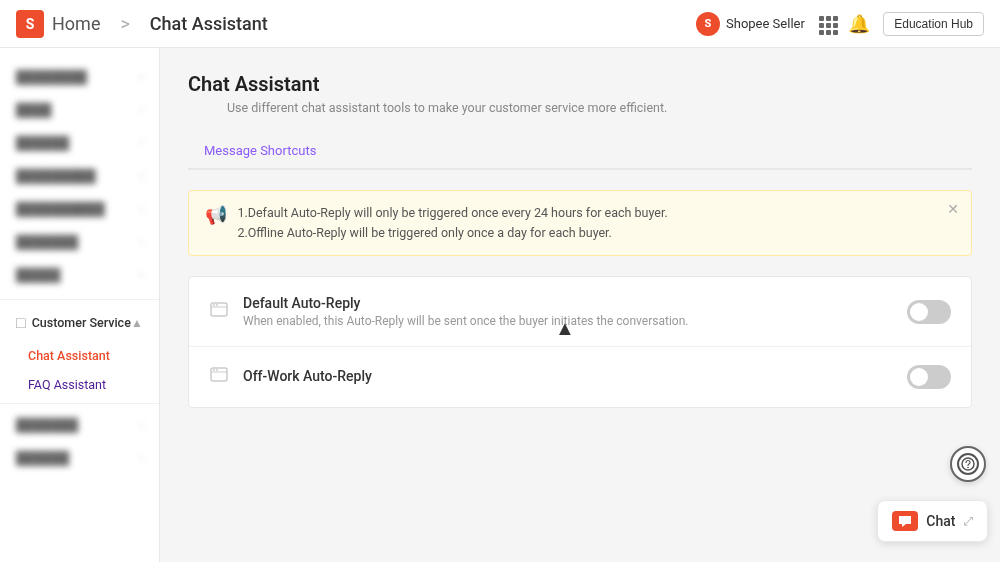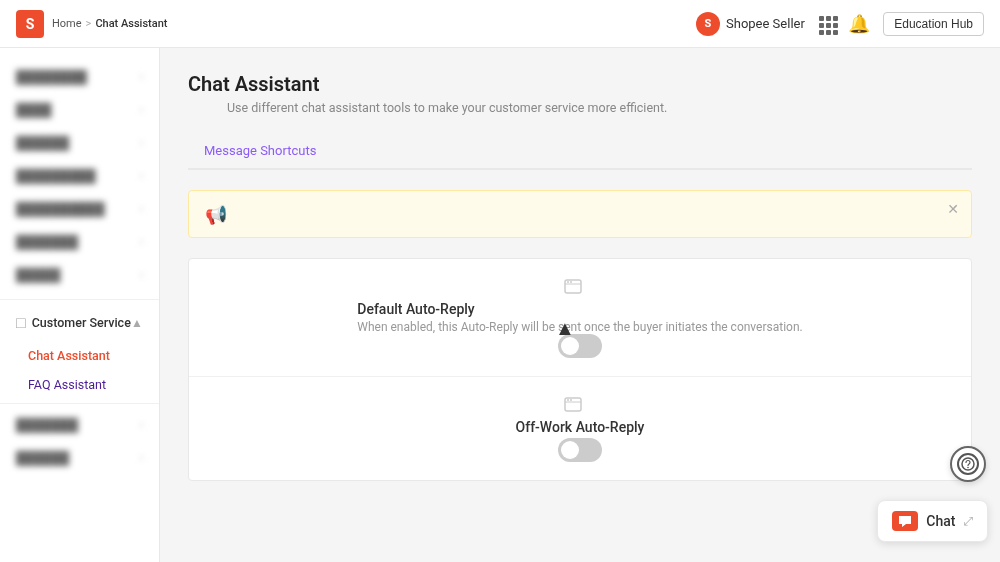--- a/index.html
+++ b/index.html
@@ -19,21 +19,21 @@
       z-index: 100;
     }
     .header-left { display: flex; align-items: center; gap: 8px; }
     .shopee-logo {
       width: 28px; height: 28px;
       background: #ee4d2d;
       border-radius: 4px;
       display: flex; align-items: center; justify-content: center;
       color: #fff; font-weight: bold; font-size: 14px;
     }
-    .breadcrumb { display: flex; align-items: center; gap: 4px; color: #555; font-size: 11px; }
+    .breadcrumb { display: flex; align-items: center; gap: 20px; color: #555; font-size: 18px; }
     .breadcrumb a { color: #555; text-decoration: none; }
     .breadcrumb .sep { color: #aaa; }
     .breadcrumb .current { color: #333; font-weight: 500; }
     .header-right { display: flex; align-items: center; gap: 12px; }
     .shopee-seller-badge {
       display: flex; align-items: center; gap: 6px;
       font-size: 13px; color: #333;
     }
     .seller-icon {
       width: 24px; height: 24px;
@@ -141,21 +141,20 @@
       background: #fff;
       border-radius: 4px;
       border: 1px solid #e8e8e8;
       margin-bottom: 1px;
     }
     .card-row {
       display: flex;
       align-items: center;
       padding: 18px 20px;
       border-bottom: 1px solid #f0f0f0;
-      flex-direction: column;
     }
     .card-row:last-child { border-bottom: none; }
     .card-icon { color: #bbb; font-size: 18px; margin-right: 14px; flex-shrink: 0; }
     .card-info { flex: 1; }
     .card-title { font-size: 14px; color: #333; font-weight: 500; margin-bottom: 3px; }
     .card-desc { font-size: 12px; color: #999; }
 
     
     .toggle {
       width: 44px; height: 24px;
@@ -337,20 +336,24 @@
     <p class="page-subtitle">Use different chat assistant tools to make your customer service more efficient.</p>
 
     <div class="tabs">
       <div class="tab">
         <span>Message Shortcuts</span>
       </div>
     </div>
 
     <div class="alert-banner">
       <span class="alert-icon">📢</span>
+      <div class="alert-text">
+        <div>1.Default Auto-Reply will only be triggered once every 24 hours for each buyer.</div>
+        <div>2.Offline Auto-Reply will be triggered only once a day for each buyer.</div>
+      </div>
       <span class="alert-close">✕</span>
     </div>
 
     <div class="card">
 
       <div class="card-row">
         <span class="card-icon">
           <svg width="20" height="20" viewBox="0 0 20 20" fill="none">
             <rect x="2" y="3" width="16" height="13" rx="2" stroke="#ccc" stroke-width="1.5"></rect>
             <path d="M2 7h16" stroke="#ccc" stroke-width="1"></path>

